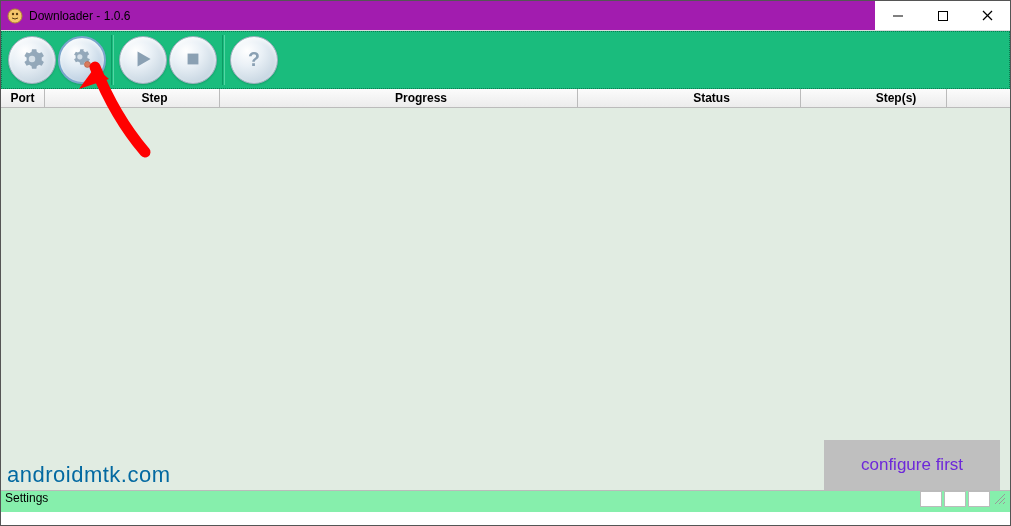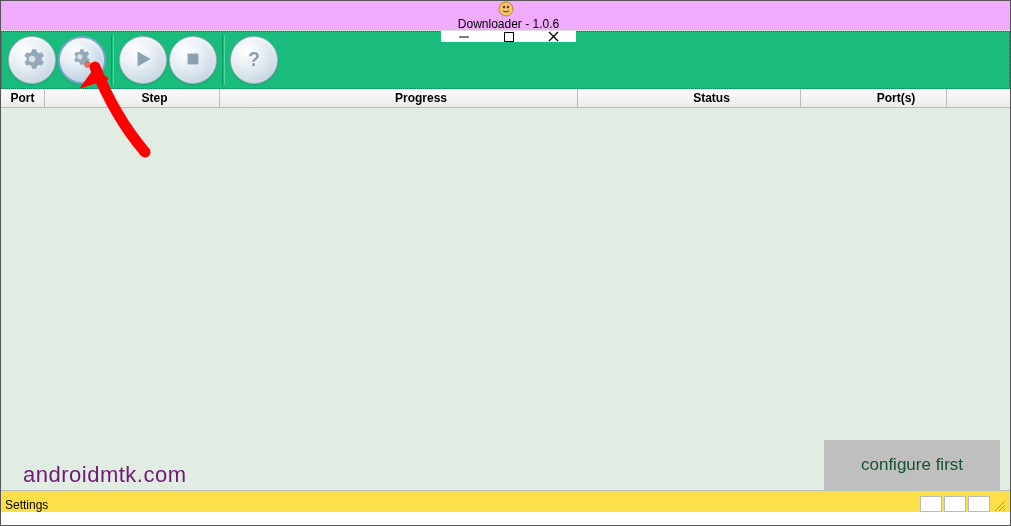--- a/index.html
+++ b/index.html
@@ -9,26 +9,25 @@
       font-family: "Segoe UI", Tahoma, Arial, sans-serif;
       font-size: 12px;
       background: #fff;
       position: relative;
       border: 1px solid #555;
       overflow: hidden;
     }
     
     .titlebar {
       height: 30px;
-      background: #f0abfc;
+      background: #a21caf;
       display: flex;
       align-items: center;
       padding-left: 6px;
       border-bottom: 1px solid #ddd;
-      flex-direction: column;
     }
     .app-icon {
       width: 16px;
       height: 16px;
       margin-right: 6px;
       display: flex;
       align-items: center;
       justify-content: center;
     }
     .title-text {
@@ -106,54 +105,53 @@
     
     .content {
       height: 382px;
       background: #e1ece2;
       position: relative;
     }
     .watermark {
       position: absolute;
       left: 6px;
       bottom: 2px;
-      color: #701a75;
+      color: #0369a1;
       font-size: 22px;
       letter-spacing: 0.5px;
       font-family: Arial, sans-serif;
-      margin-left: 16px;
     }
     .callout-box {
       position: absolute;
       right: 10px;
       bottom: 0;
       width: 176px;
       height: 50px;
       background: #bfbfbf;
       display: flex;
       align-items: center;
       justify-content: center;
       font-size: 17px;
-      color: #14532d;
+      color: #6d28d9;
     }
     
     .red-arrow {
       position: absolute;
       left: 74px;
       top: 46px;
       z-index: 100;
       pointer-events: none;
     }
     
     .statusbar {
       height: 22px;
-      background: #fde047;
+      background: #86efac;
       border-top: 1px solid #bbb;
       display: flex;
-      align-items: flex-end;
+      align-items: flex-start;
       padding: 0 4px;
       font-size: 12px;
     }
     .statusbar-text { flex: 1; }
     .status-boxes {
       display: flex;
       gap: 2px;
       align-items: center;
     }
     .status-box {
@@ -242,21 +240,21 @@
       </svg>
     </span>
   </div>
 </div>
 
 <div class="table-header">
   <div class="th port">Port</div>
   <div class="th step">Step</div>
   <div class="th progress">Progress</div>
   <div class="th status">Status</div>
-  <div class="th time">Port(s)</div>
+  <div class="th time">Step(s)</div>
   <div class="th blank"></div>
 </div>
 
 <div class="content">
   <div class="watermark">androidmtk.com</div>
   <div class="callout-box">configure first</div>
 </div>
 
 <div class="red-arrow">
   <svg width="90" height="120" viewBox="0 0 90 120">

